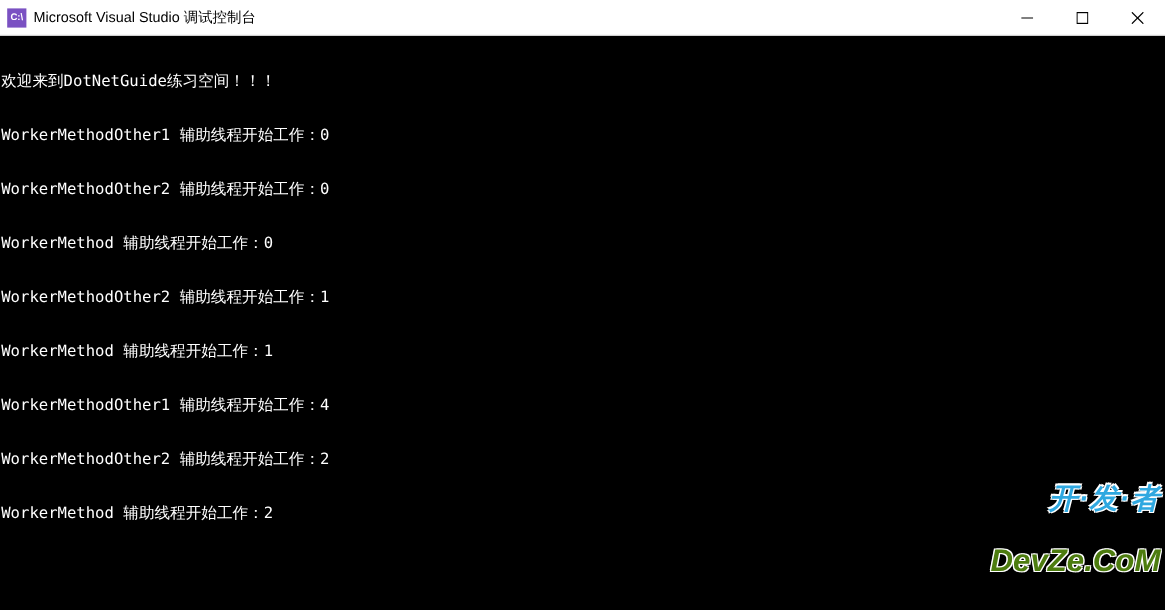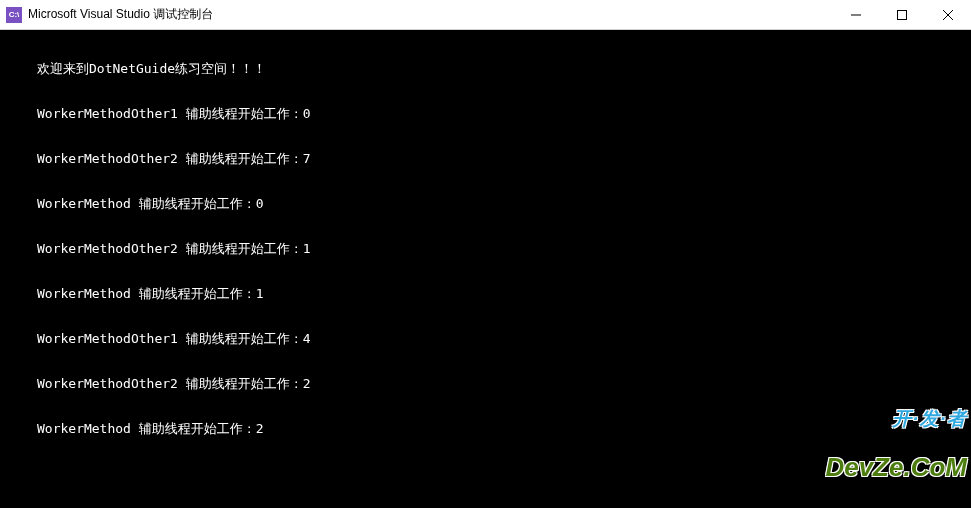--- a/index.html
+++ b/index.html
@@ -52,34 +52,34 @@
     color: #fff;
     font-family: "NSimSun", "SimSun", Consolas, monospace;
     font-size: 13px;
     line-height: 15px;
     padding: 1px 0 0 1px;
     height: calc(100% - 30px);
     white-space: pre;
     overflow: hidden;
     position: relative;
   }
-  .console-line { display: block; padding-left: 36px; }
+  .console-line { display: block; }
   .watermark {
     position: absolute;
     right: 4px;
     bottom: 2px;
     font-family: Arial, sans-serif;
     font-weight: bold;
     font-style: italic;
     line-height: 1;
     pointer-events: none;
     text-align: right;
   }
   .wm-top {
-    font-size: 19px;
+    font-size: 24px;
     color: #2fa8e0;
     letter-spacing: 1px;
     text-shadow: 1px 1px 0 #fff, -1px -1px 0 #fff, 1px -1px 0 #fff, -1px 1px 0 #fff;
   }
   .wm-bot {
     font-size: 26px;
     color: #4d7c0f;
     text-shadow: 1px 1px 0 #fff, -1px -1px 0 #fff, 1px -1px 0 #fff, -1px 1px 0 #fff;
   }
 </style>
@@ -106,21 +106,21 @@
           <line x1="0" y1="0" x2="10" y2="10" stroke="#000" stroke-width="1"></line>
           <line x1="10" y1="0" x2="0" y2="10" stroke="#000" stroke-width="1"></line>
         </svg>
     </div>
   </div>
 </div>
 
 <div class="console-area">
   <span class="console-line">欢迎来到DotNetGuide练习空间！！！</span>
   <span class="console-line">WorkerMethodOther1 辅助线程开始工作：0</span>
-  <span class="console-line">WorkerMethodOther2 辅助线程开始工作：7</span>
+  <span class="console-line">WorkerMethodOther2 辅助线程开始工作：0</span>
   <span class="console-line">WorkerMethod 辅助线程开始工作：0</span>
   <span class="console-line">WorkerMethodOther2 辅助线程开始工作：1</span>
   <span class="console-line">WorkerMethod 辅助线程开始工作：1</span>
   <span class="console-line">WorkerMethodOther1 辅助线程开始工作：4</span>
   <span class="console-line">WorkerMethodOther2 辅助线程开始工作：2</span>
   <span class="console-line">WorkerMethod 辅助线程开始工作：2</span>
   
   
   
   

